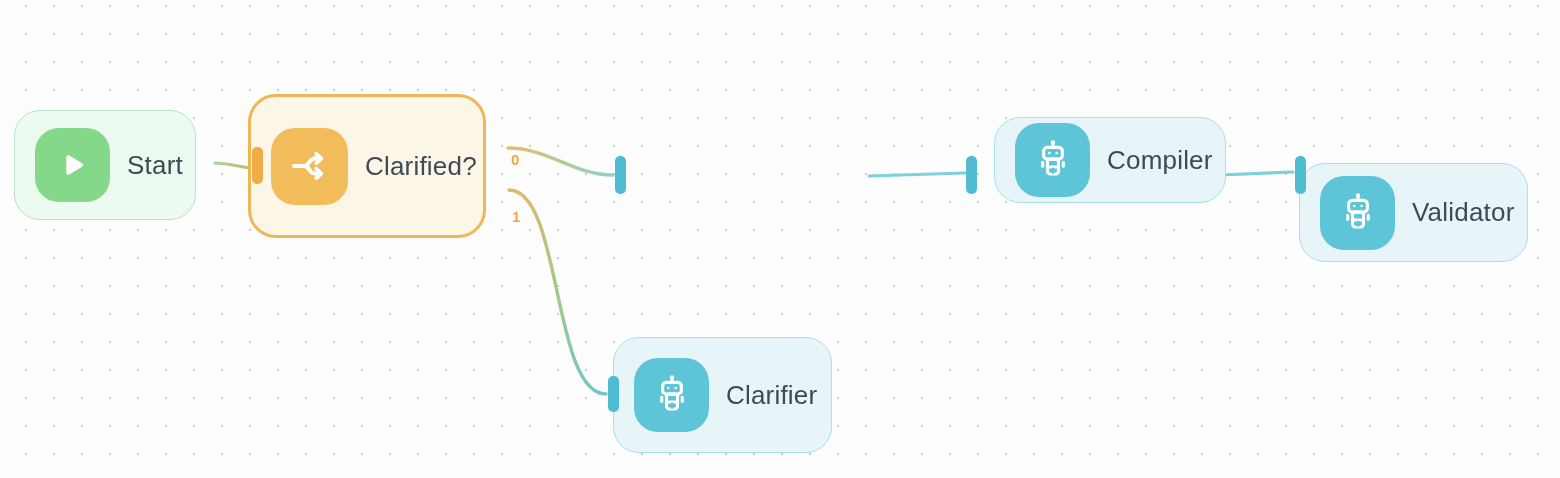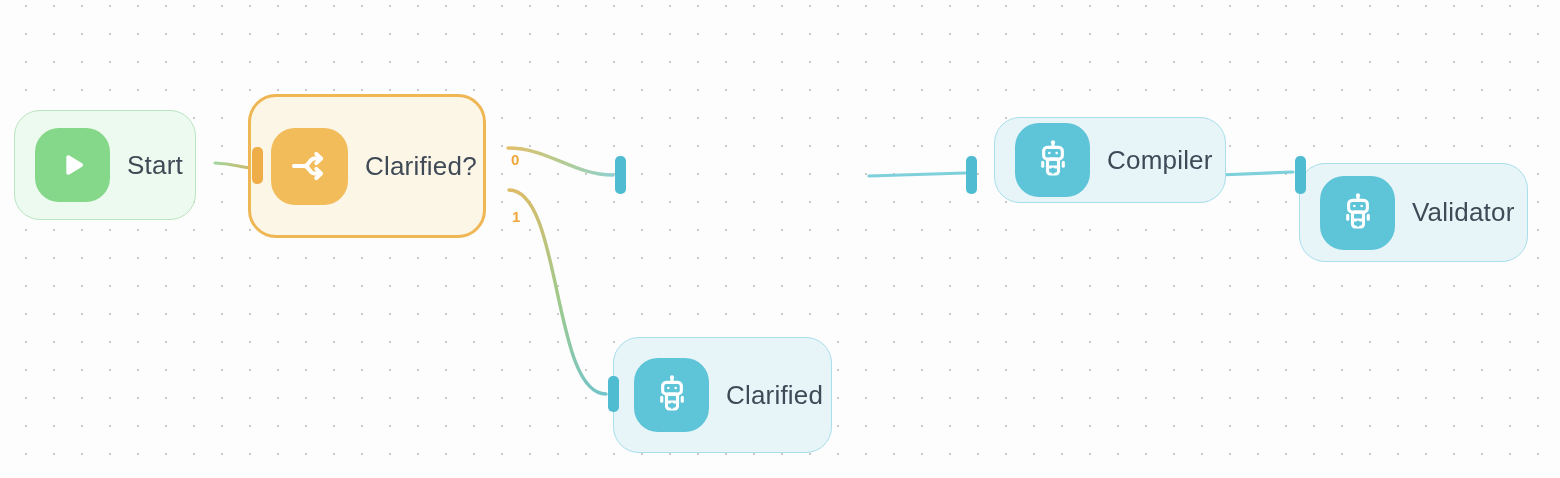--- a/index.html
+++ b/index.html
@@ -188,21 +188,21 @@
         <rect x="6.9" y="5.1" width="10.2" height="6.4" rx="2"></rect>
         <circle cx="10" cy="8.2" r="0.72" fill="#ffffff" stroke="none"></circle>
         <circle cx="14" cy="8.2" r="0.72" fill="#ffffff" stroke="none"></circle>
         <rect x="9" y="11.5" width="6" height="8.1" rx="1.4"></rect>
         <line x1="9.4" y1="15.8" x2="14.6" y2="15.8"></line>
         <line x1="6.4" y1="13.3" x2="6.4" y2="15.4"></line>
         <line x1="17.6" y1="13.3" x2="17.6" y2="15.4"></line>
         <line x1="12" y1="16.9" x2="12" y2="18.7" stroke="#5ec4d8"></line>
       </svg>
     </span>
-    <span class="nlabel">Clarified</span>
+    <span class="nlabel">Clarifier</span>
   </div>
 
   <div class="handle handle-orange h-clarified-in"></div>
   <div class="handle handle-teal h-architect-in"></div>
   <div class="handle handle-teal h-compiler-in"></div>
   <div class="handle handle-teal h-validator-in"></div>
   <div class="handle handle-teal h-clarifier-in"></div>
 
   <span class="port-label pl-zero">0</span>
   <span class="port-label pl-one">1</span>

